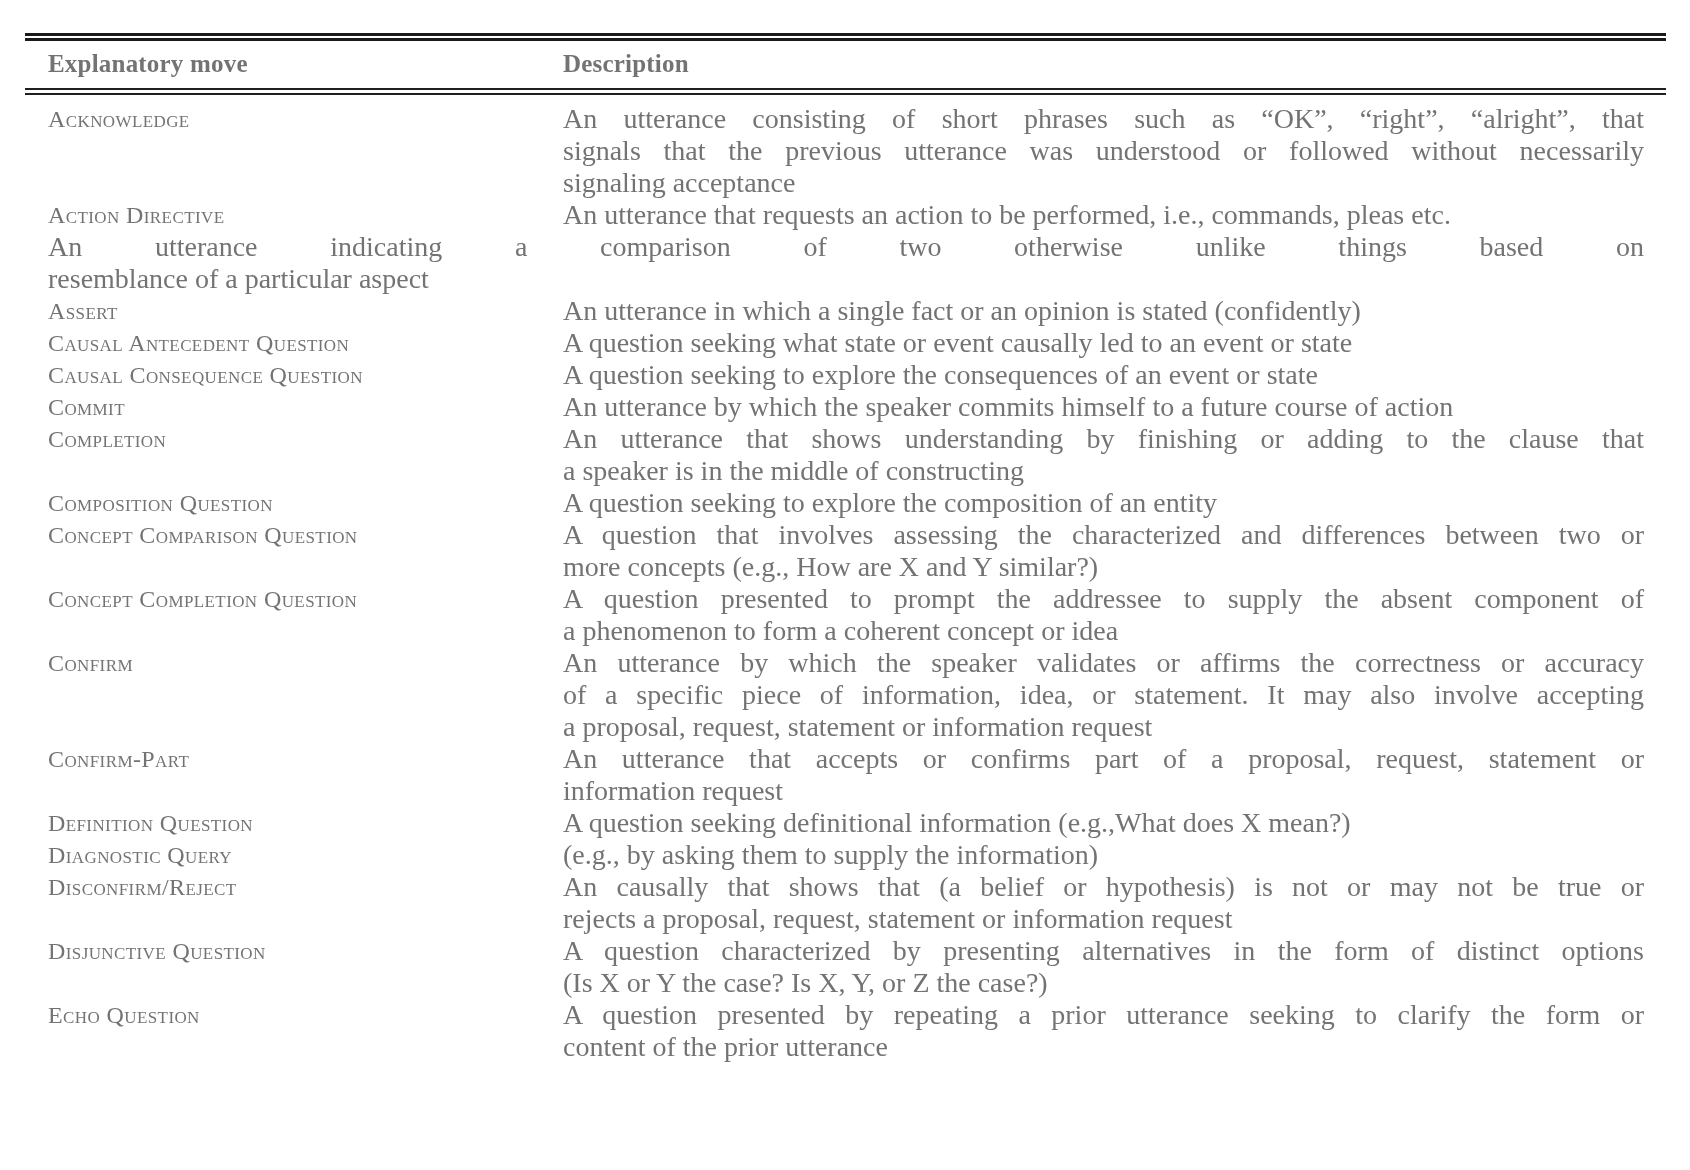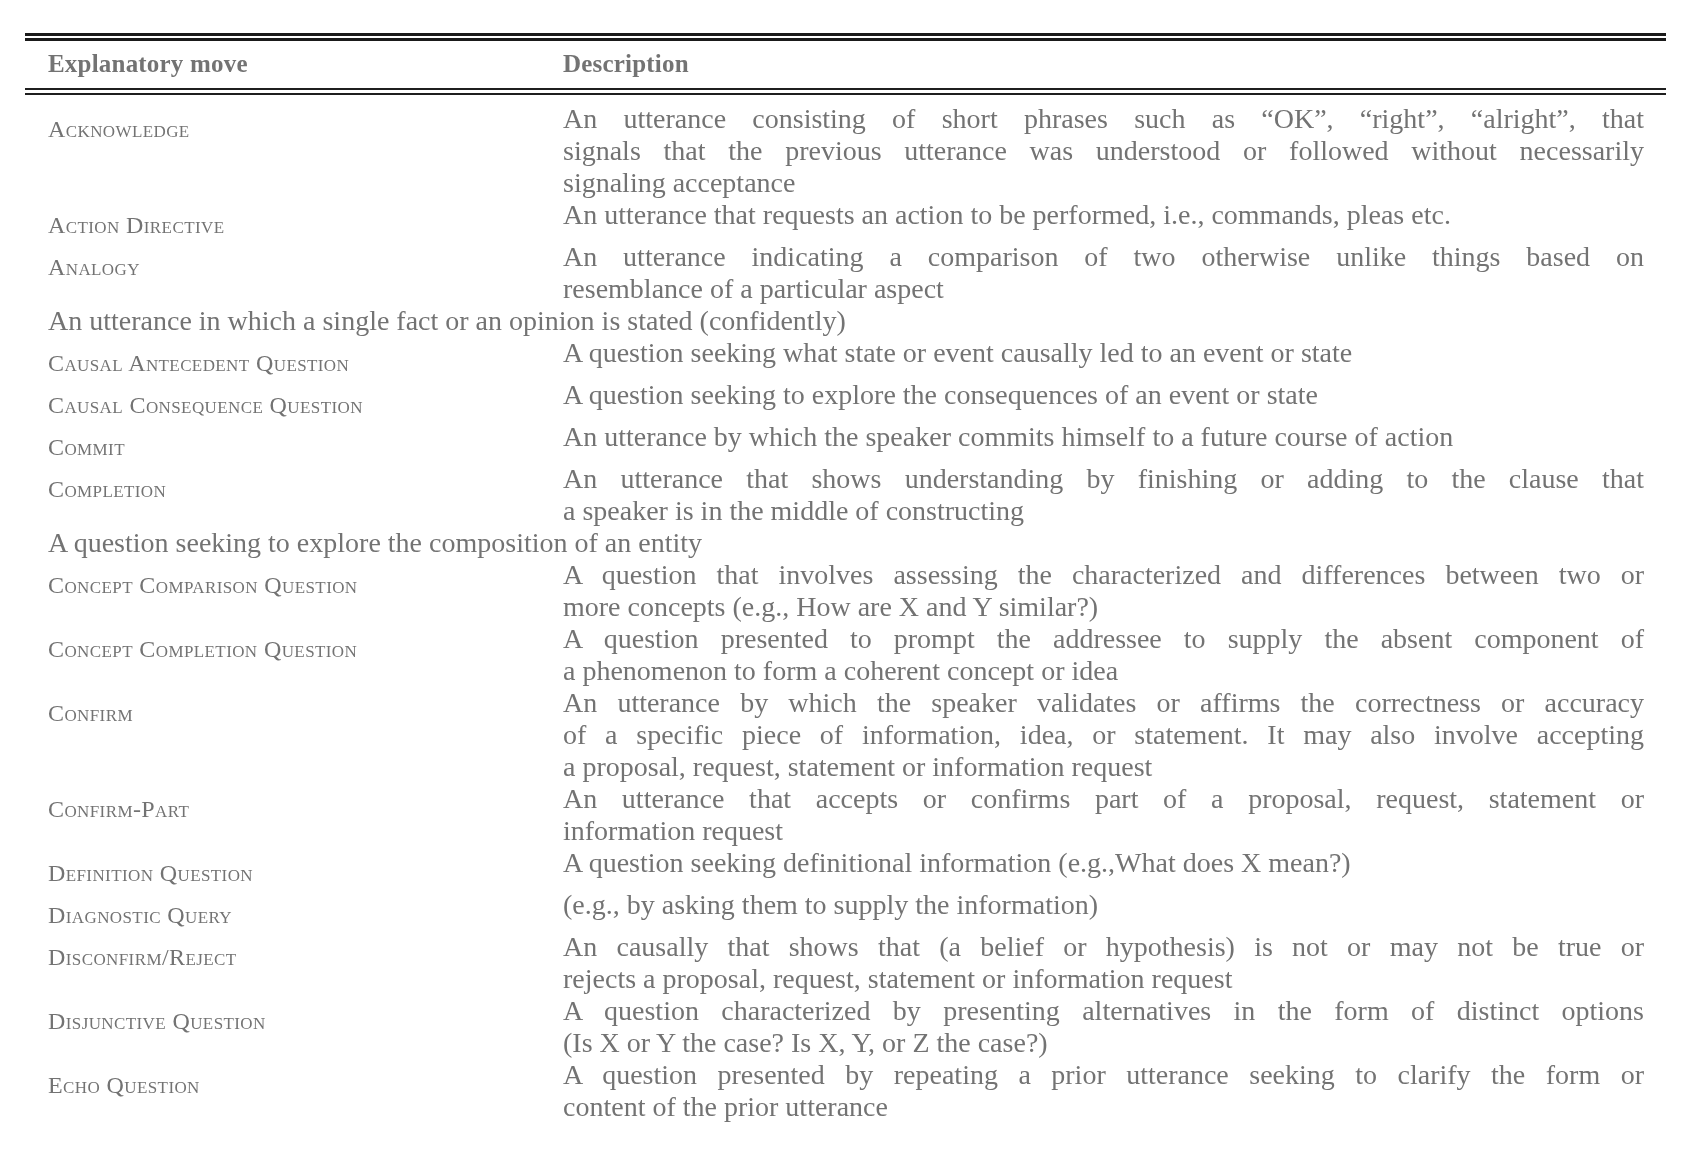--- a/index.html
+++ b/index.html
@@ -45,21 +45,20 @@
     box-sizing: border-box;
     padding: 0 22px 0 23px;
   }
   .cell-move {
     width: 515px;
     flex: none;
     font-variant: small-caps;
     font-size: 24px;
     line-height: 32px;
     letter-spacing: 0.4px;
-    margin-top: 10px;
   }
   .cell-desc {
     flex: 1;
     font-size: 28px;
     line-height: 32px;
   }
   .desc-line {
     text-align: justify;
     text-align-last: justify;
   }
@@ -86,27 +85,27 @@
           <div class="desc-line">signaling acceptance</div>
         </div>
       </div>
       <div class="trow">
         <div class="cell-move">Action Directive</div>
         <div class="cell-desc">
           <div class="desc-line">An utterance that requests an action to be performed, i.e., commands, pleas etc.</div>
         </div>
       </div>
       <div class="trow">
-        <div class="cell-move">Analogy</div>
         <div class="cell-desc">
           <div class="desc-line">An utterance indicating a comparison of two otherwise unlike things based on</div>
           <div class="desc-line">resemblance of a particular aspect</div>
         </div>
       </div>
       <div class="trow">
+        <div class="cell-move">Assert</div>
         <div class="cell-desc">
           <div class="desc-line">An utterance in which a single fact or an opinion is stated (confidently)</div>
         </div>
       </div>
       <div class="trow">
         <div class="cell-move">Causal Antecedent Question</div>
         <div class="cell-desc">
           <div class="desc-line">A question seeking what state or event causally led to an event or state</div>
         </div>
       </div>
@@ -123,20 +122,21 @@
         </div>
       </div>
       <div class="trow">
         <div class="cell-move">Completion</div>
         <div class="cell-desc">
           <div class="desc-line">An utterance that shows understanding by finishing or adding to the clause that</div>
           <div class="desc-line">a speaker is in the middle of constructing</div>
         </div>
       </div>
       <div class="trow">
+        <div class="cell-move">Composition Question</div>
         <div class="cell-desc">
           <div class="desc-line">A question seeking to explore the composition of an entity</div>
         </div>
       </div>
       <div class="trow">
         <div class="cell-move">Concept Comparison Question</div>
         <div class="cell-desc">
           <div class="desc-line">A question that involves assessing the characterized and differences between two or</div>
           <div class="desc-line">more concepts (e.g., How are X and Y similar?)</div>
         </div>

